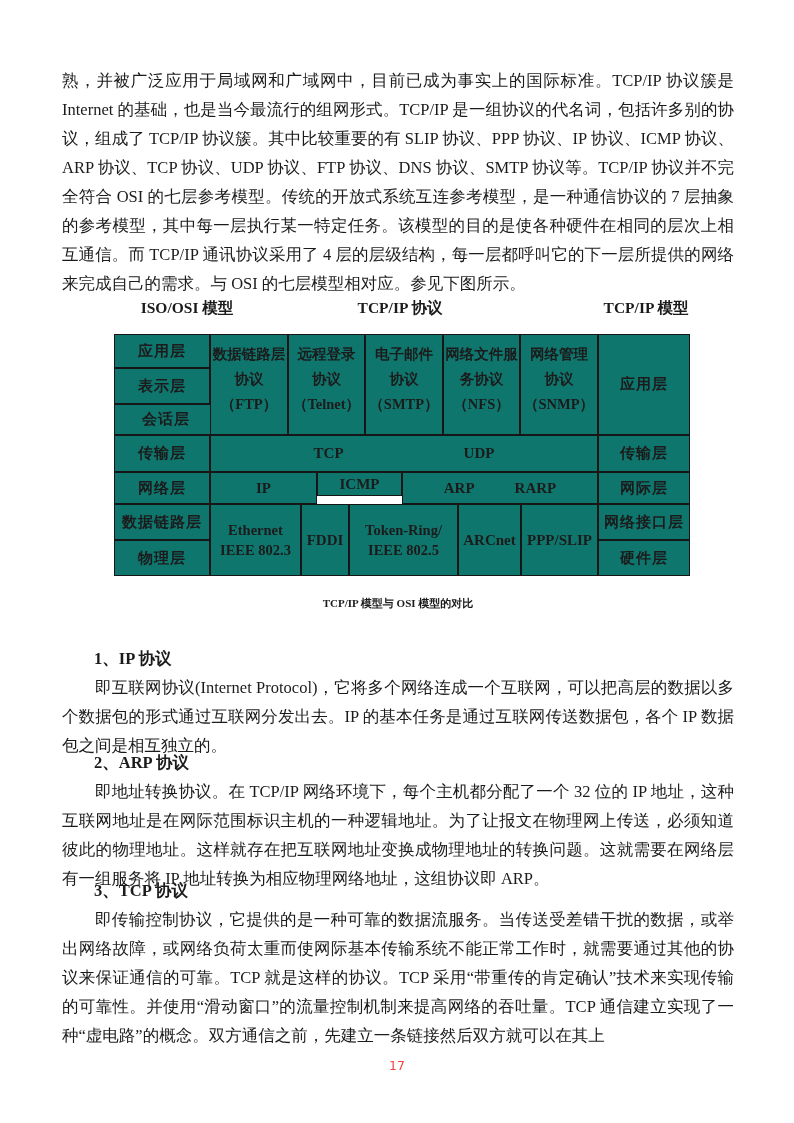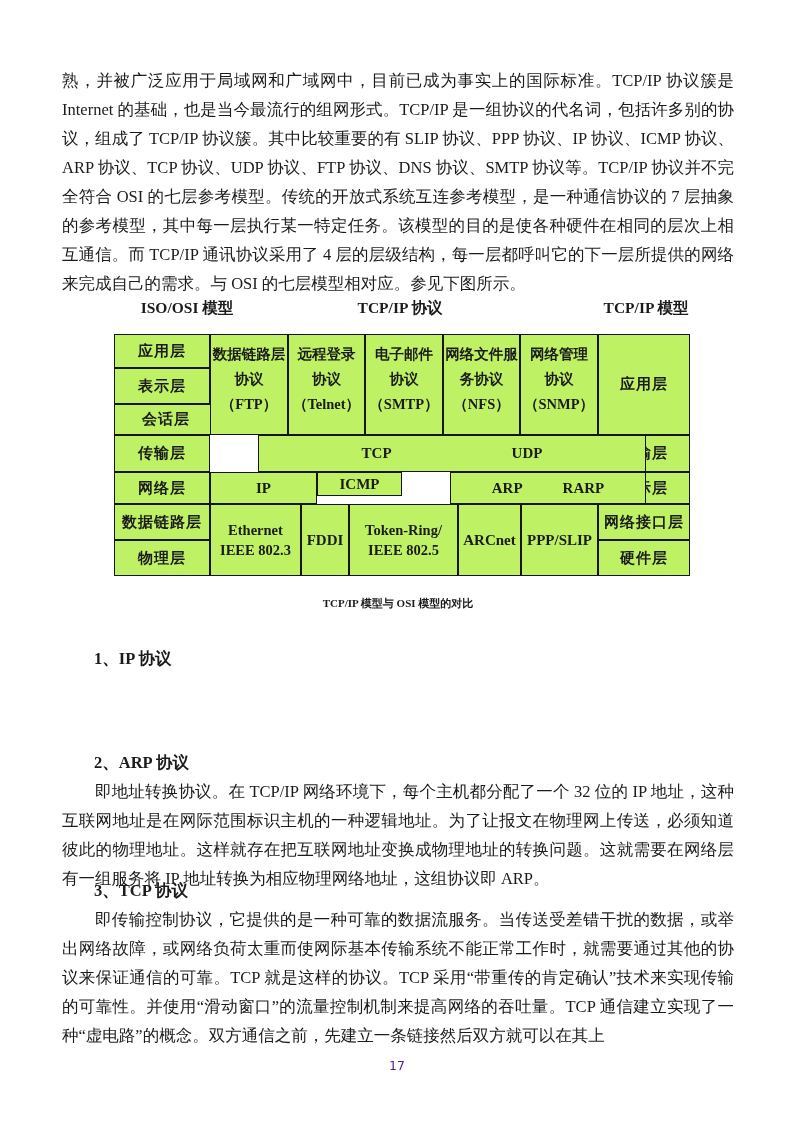--- a/index.html
+++ b/index.html
@@ -19,34 +19,34 @@
   }
   .fig-headers { position:absolute; left:114px; top:298px; width:576px; height:20px; }
   .fh {
     position:absolute; transform:translateX(-50%); white-space:nowrap;
     font-size:15.5px; font-weight:bold; line-height:20px;
   }
   .fig-table { position:absolute; left:114px; top:334px; width:576px; height:242px; }
   .cell {
     position:absolute; box-sizing:border-box; border:1px solid #161616;
     display:flex; flex-direction:column; align-items:center; justify-content:center;
-    text-align:center; background:#bef264;
+    text-align:center; background:#0f766e;
   }
   .zh  { font-size:15px; font-weight:700; letter-spacing:1px; }
   .lat { font-size:15px; font-weight:700; }
   .app-cell { justify-content:flex-start; padding-top:7px; font-size:14.5px; font-weight:600; line-height:25px; }
-  .row-cell { flex-direction:row;margin-left:48px; }
+  .row-cell { flex-direction:row; }
   .two-line { font-size:14.5px; font-weight:700; line-height:20px; }
   .fig-caption {
     position:absolute; left:62px; top:596px; width:672px; margin:0;
     text-align:center; font-size:11px; font-weight:bold;
   }
   .page-number {
     position:absolute; left:0; top:1058px; width:794px;
-    text-align:center; font-size:12.5px; font-family:"DejaVu Sans", sans-serif; color:#4c1d95;
+    text-align:center; font-size:12.5px; font-family:"DejaVu Sans", sans-serif; color:#ef4444;
   }
 </style>
 </head>
 <body>
 
 <div class="page">
 
   <p class="body-text" style="top:66px">熟，并被广泛应用于局域网和广域网中，目前已成为事实上的国际标准。TCP/IP 协议簇是 Internet 的基础，也是当今最流行的组网形式。TCP/IP 是一组协议的代名词，包括许多别的协议，组成了 TCP/IP 协议簇。其中比较重要的有 SLIP 协议、PPP 协议、IP 协议、ICMP 协议、ARP 协议、TCP 协议、UDP 协议、FTP 协议、DNS 协议、SMTP 协议等。TCP/IP 协议并不完全符合 OSI 的七层参考模型。传统的开放式系统互连参考模型，是一种通信协议的 7 层抽象的参考模型，其中每一层执行某一特定任务。该模型的目的是使各种硬件在相同的层次上相互通信。而 TCP/IP 通讯协议采用了 4 层的层级结构，每一层都呼叫它的下一层所提供的网络来完成自己的需求。与 OSI 的七层模型相对应。参见下图所示。</p>
 
   <div class="fig-headers">
@@ -118,20 +118,21 @@
       <span>Token-Ring/</span>
       <span>IEEE 802.5</span>
     </div>
     <div class="cell lat" style="left:407px;top:170px;width:77px;height:72px">PPP/SLIP</div>
     <div class="cell lat" style="left:344px;top:170px;width:63px;height:72px">ARCnet</div>
   </div>
 
   <p class="fig-caption">TCP/IP 模型与 OSI 模型的对比</p>
 
   <h3 class="sec-heading" style="top:644px">1、IP 协议</h3>
+  <p class="body-text indent" style="top:673px">即互联网协议(Internet Protocol)，它将多个网络连成一个互联网，可以把高层的数据以多个数据包的形式通过互联网分发出去。IP 的基本任务是通过互联网传送数据包，各个 IP 数据包之间是相互独立的。</p>
 
   <h3 class="sec-heading" style="top:748px">2、ARP 协议</h3>
   <p class="body-text indent" style="top:777px">即地址转换协议。在 TCP/IP 网络环境下，每个主机都分配了一个 32 位的 IP 地址，这种互联网地址是在网际范围标识主机的一种逻辑地址。为了让报文在物理网上传送，必须知道彼此的物理地址。这样就存在把互联网地址变换成物理地址的转换问题。这就需要在网络层有一组服务将 IP 地址转换为相应物理网络地址，这组协议即 ARP。</p>
 
   <h3 class="sec-heading" style="top:876px">3、TCP 协议</h3>
   <p class="body-text indent" style="top:905px">即传输控制协议，它提供的是一种可靠的数据流服务。当传送受差错干扰的数据，或举出网络故障，或网络负荷太重而使网际基本传输系统不能正常工作时，就需要通过其他的协议来保证通信的可靠。TCP 就是这样的协议。TCP 采用“带重传的肯定确认”技术来实现传输的可靠性。并使用“滑动窗口”的流量控制机制来提高网络的吞吐量。TCP 通信建立实现了一种“虚电路”的概念。双方通信之前，先建立一条链接然后双方就可以在其上</p>
 
   <div class="page-number">17</div>
 
 </div>

